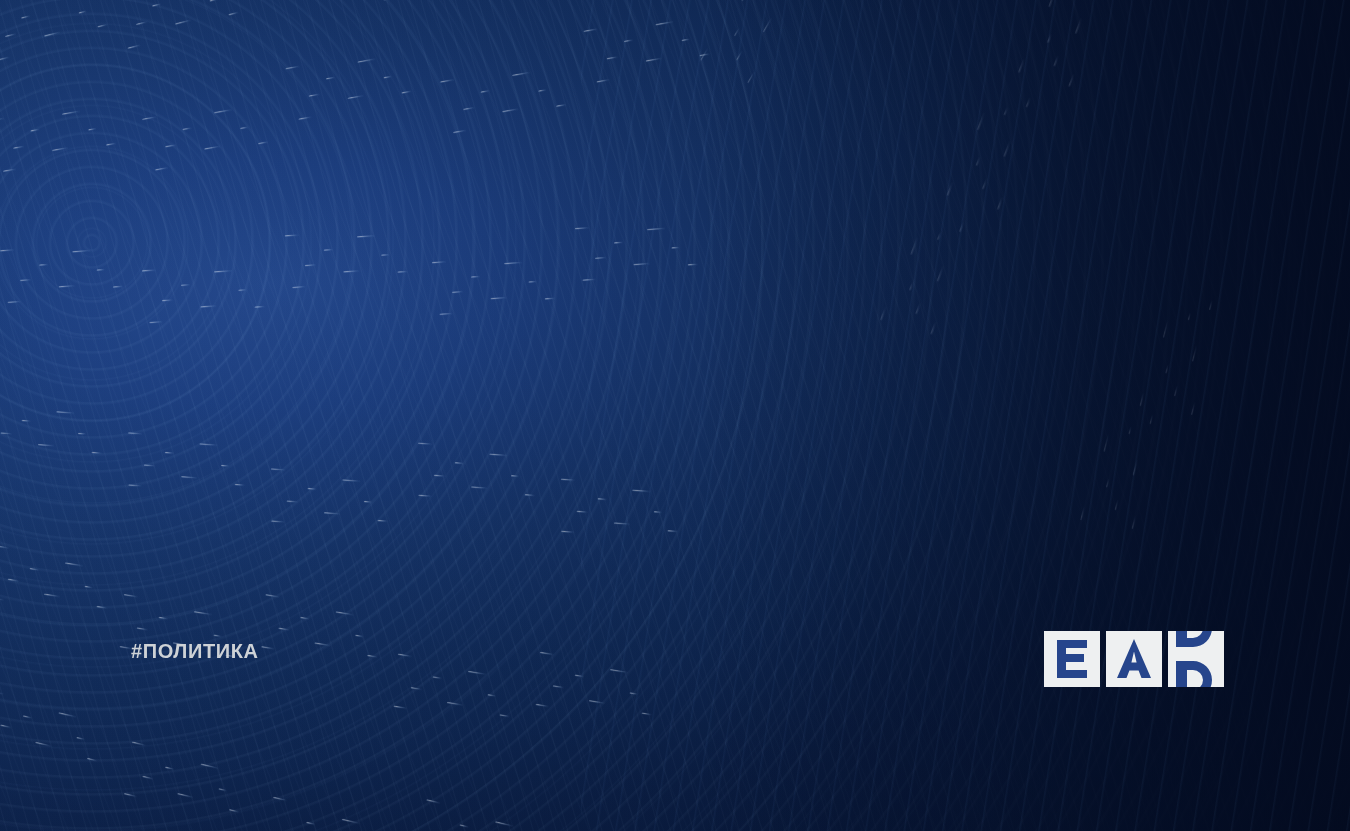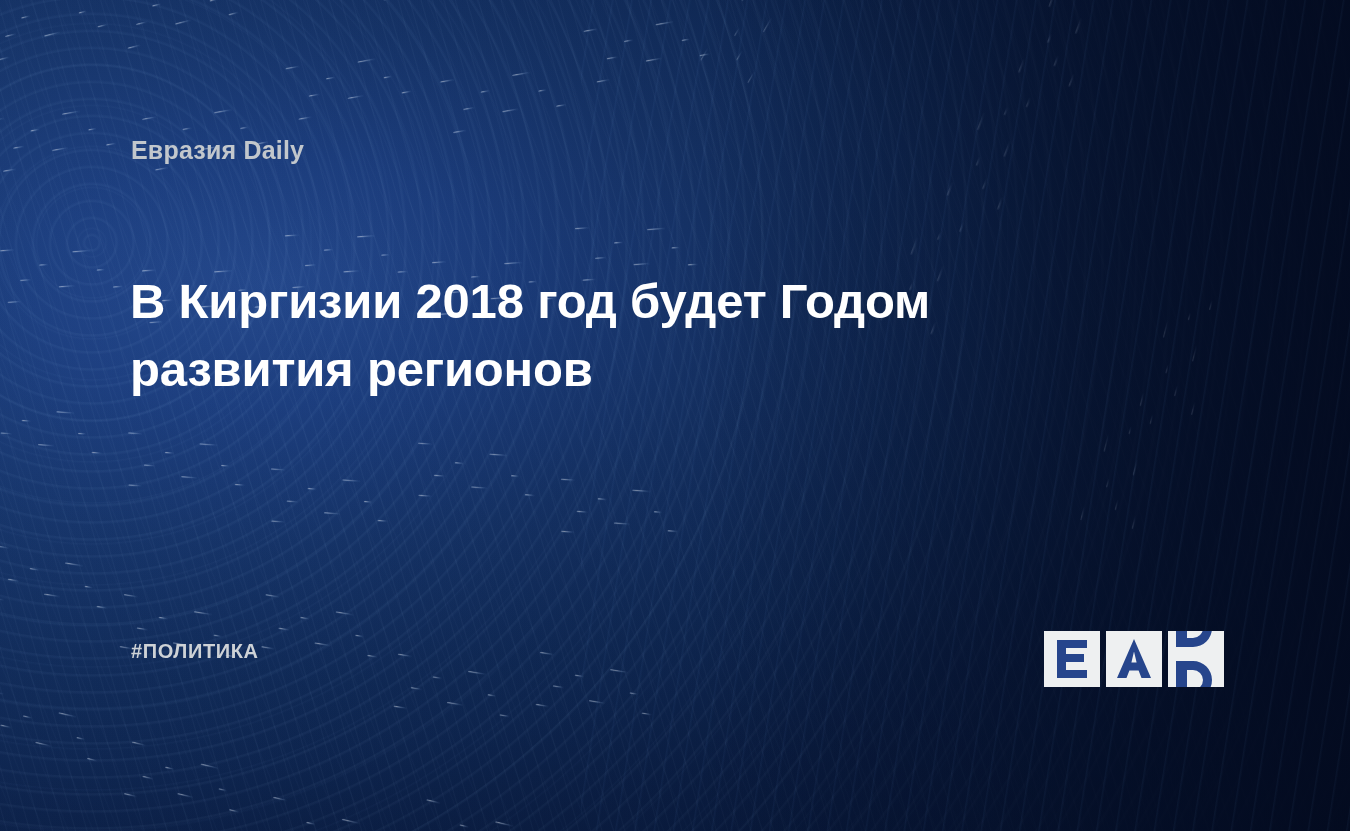--- a/index.html
+++ b/index.html
@@ -285,23 +285,21 @@
       </g>
       <g transform="translate(1080,520) rotate(-76)" opacity="0.28">
         <use href="#dashSet"></use>
           <use href="#dashSet" x="125" y="30"></use>
       </g>
     </g>
   </svg>
 
   <div class="content">
 
-    <div class="brand">Евразия Daily</div>
-
-    <h1 class="headline">В Киргизии 2018 год будет Годом развития регионов</h1>
+
 
     <div class="tag">#ПОЛИТИКА</div>
 
     <div class="logo">
 
       <div class="logo-tile">
         <svg width="56" height="56" viewBox="0 0 56 56" aria-hidden="true">
           <path class="logo-glyph" d="M13 9 h30 v8 H22 v6 h18 v8 H22 v8 h21 v8 H13 Z"></path>
         </svg>
       </div>

